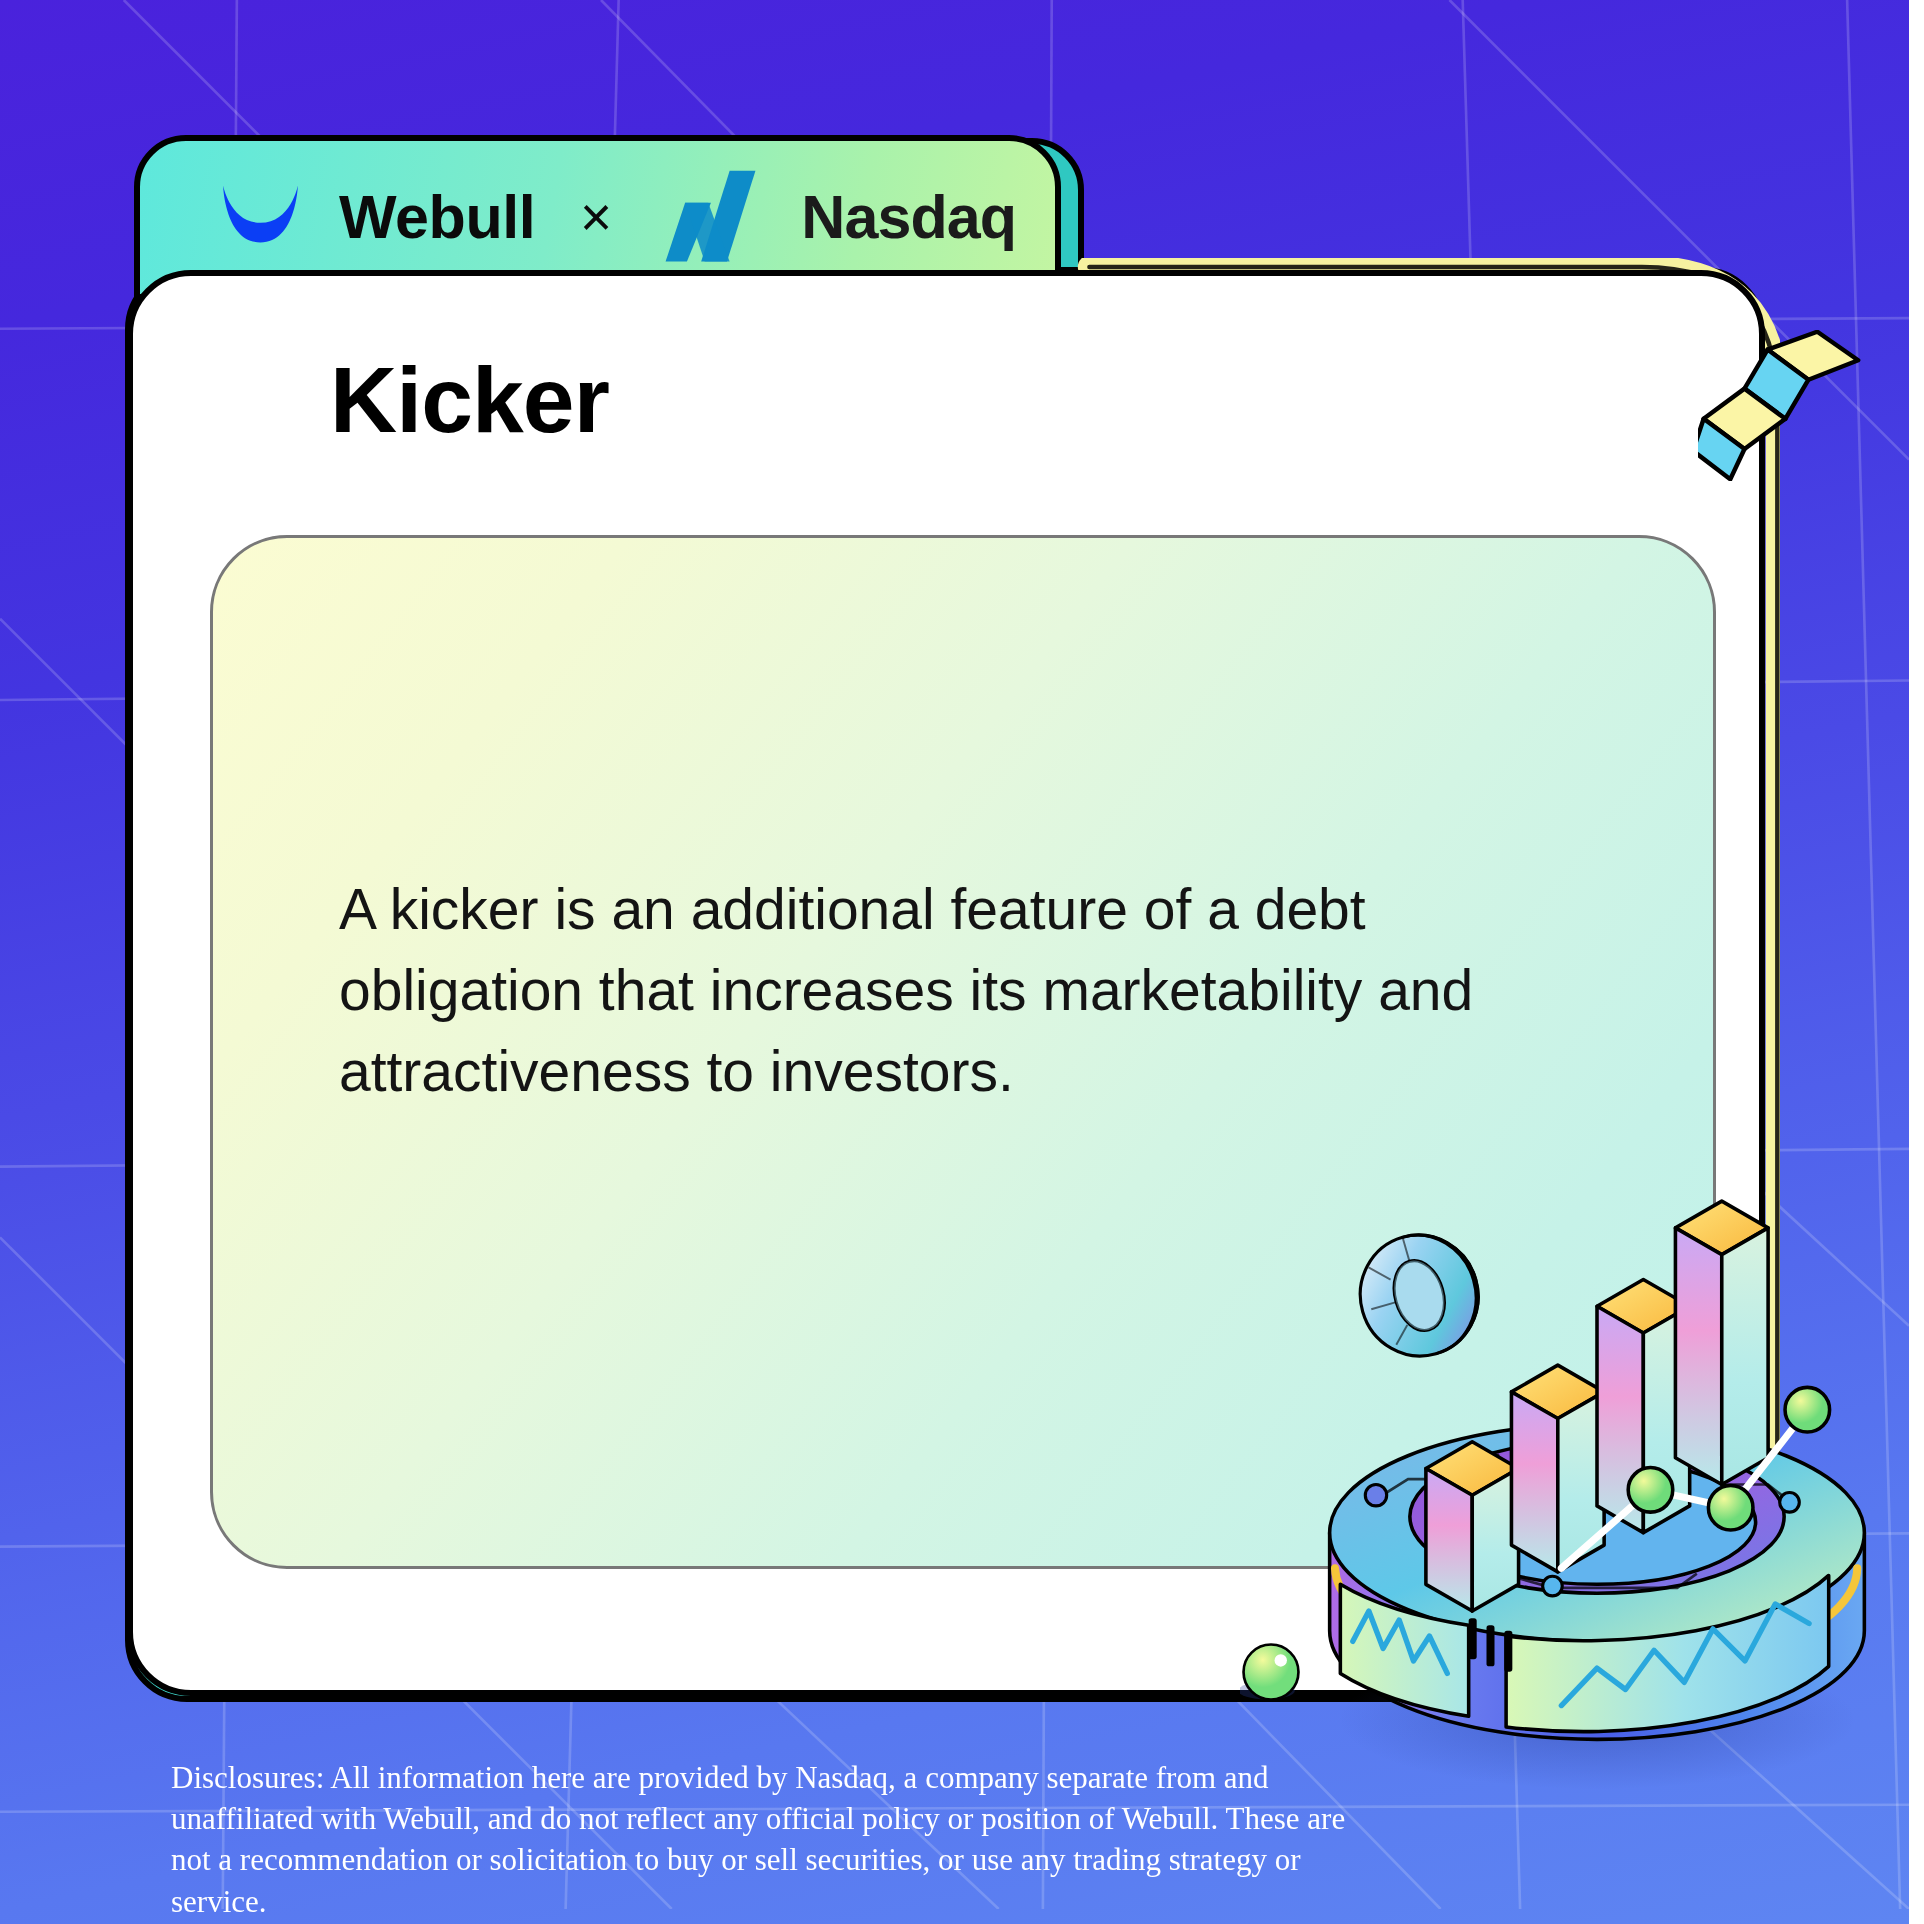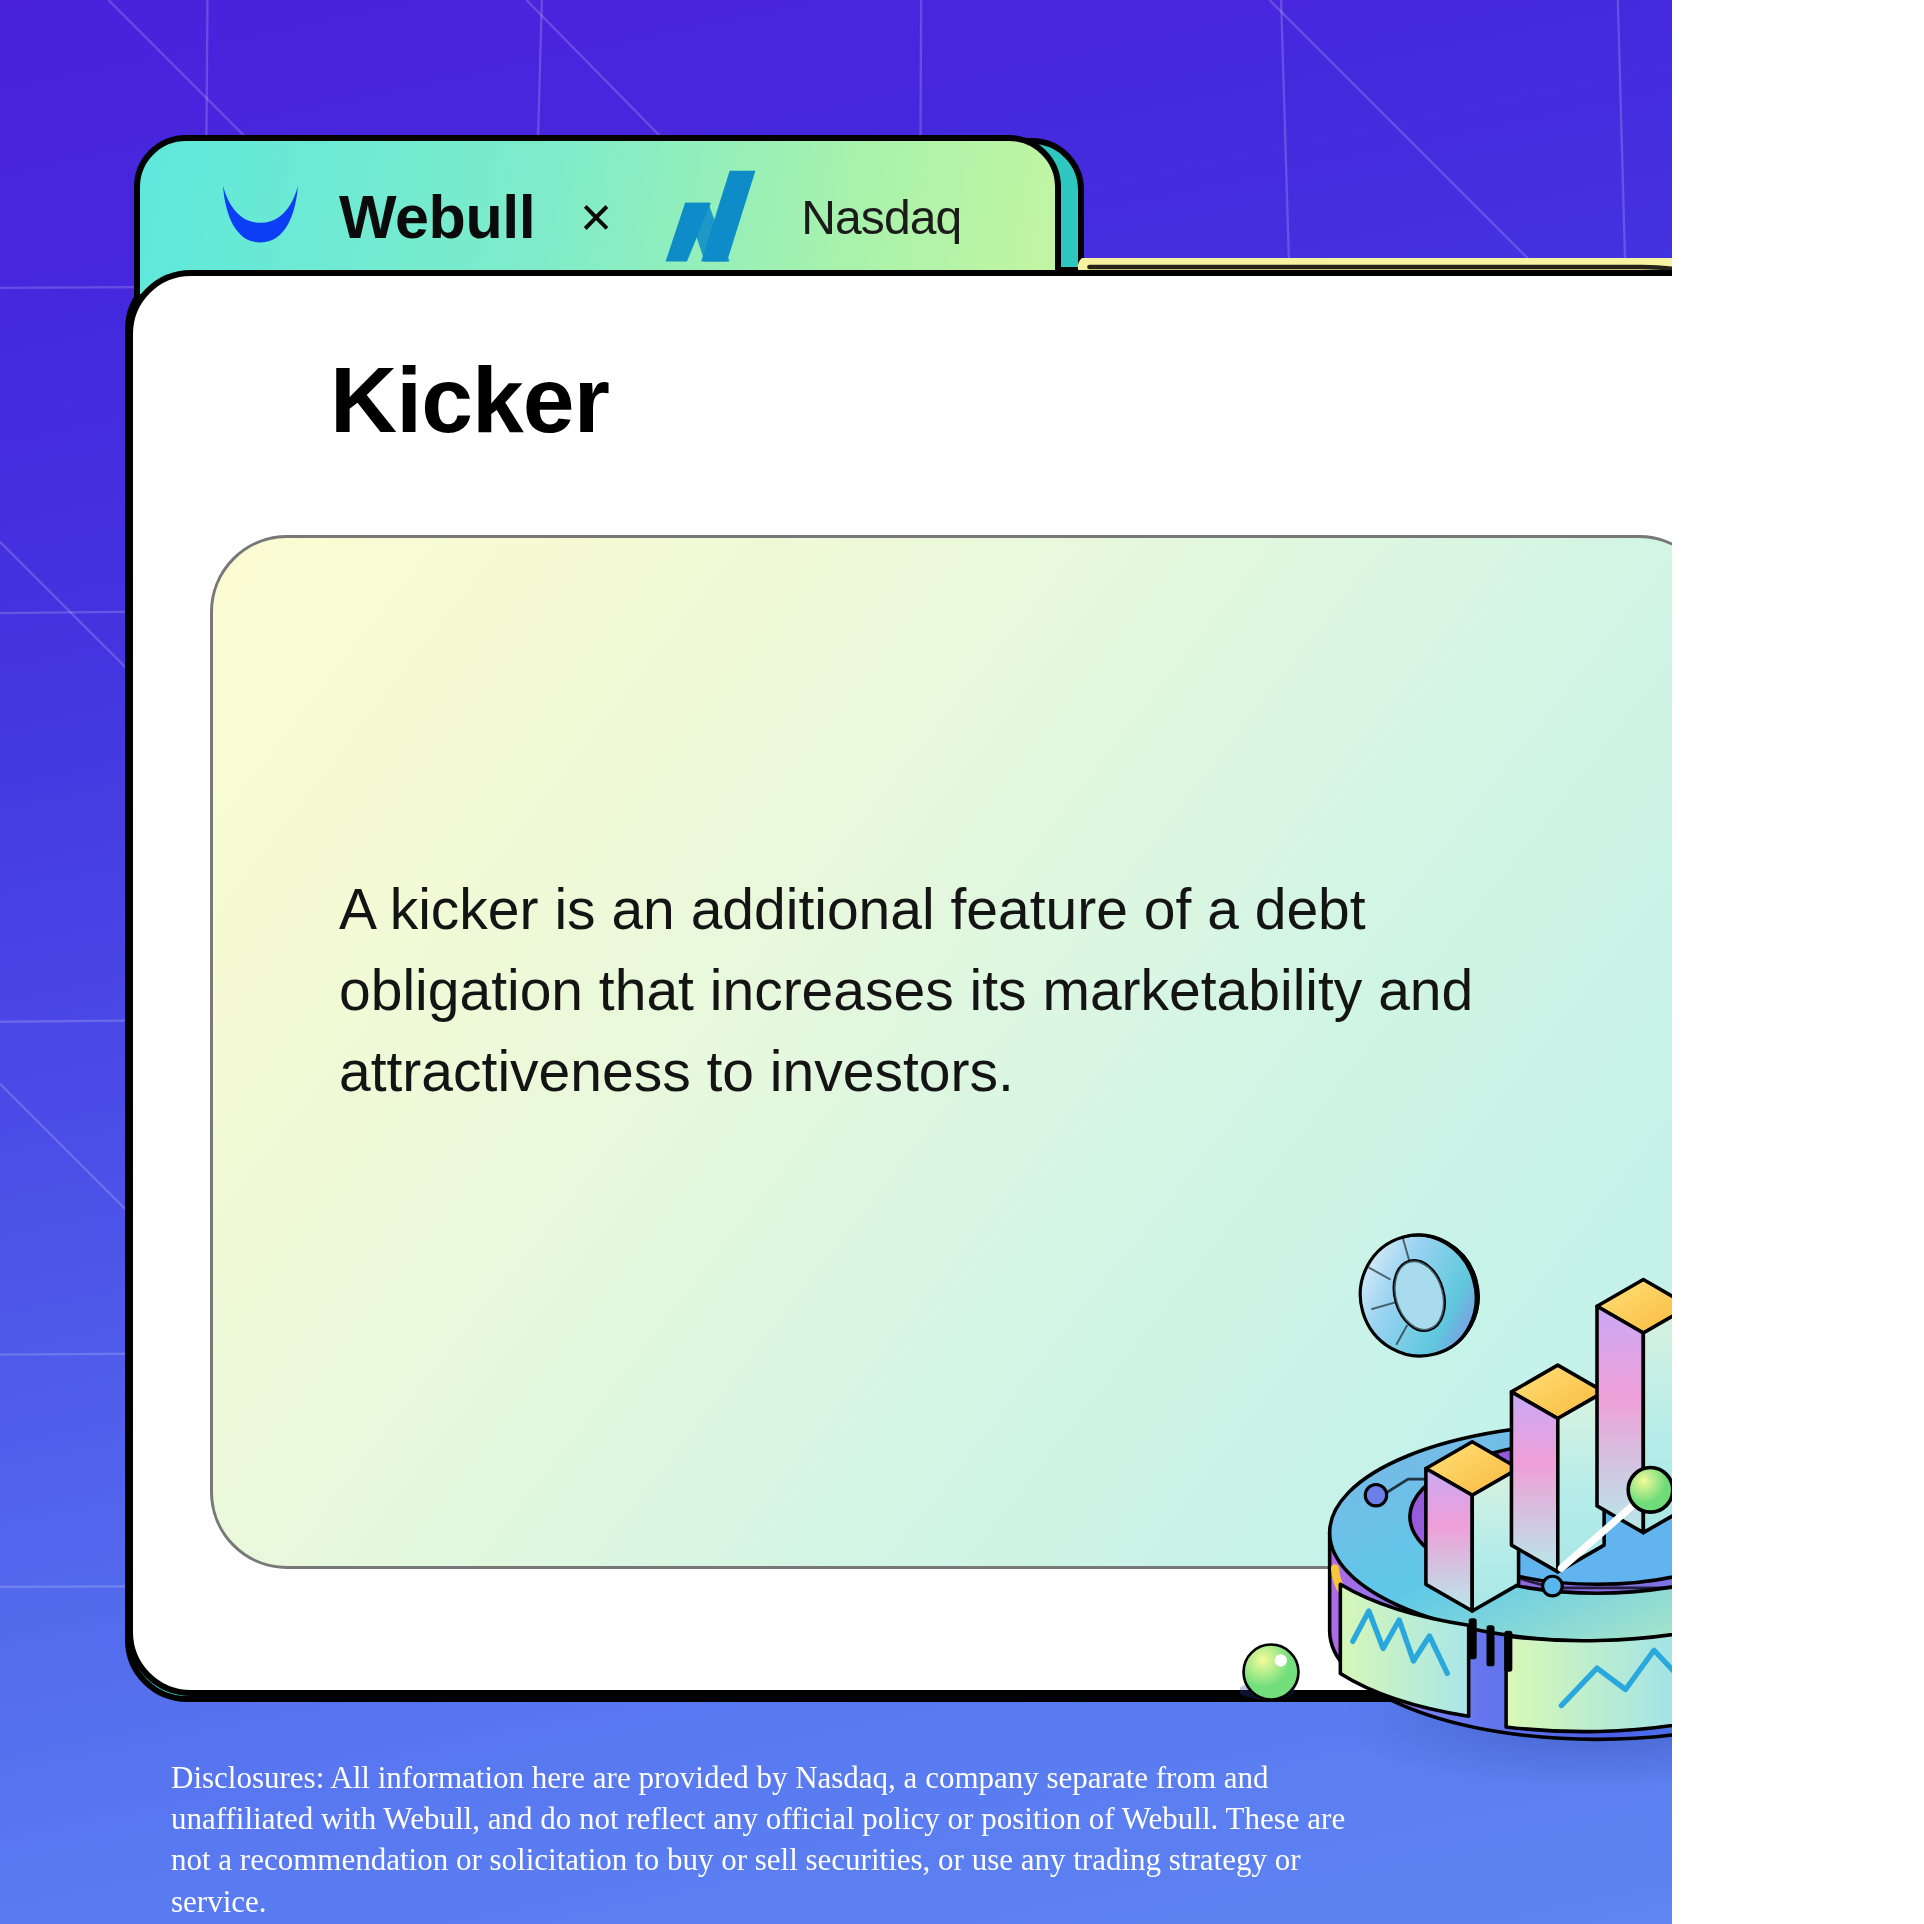--- a/index.html
+++ b/index.html
@@ -8,21 +8,21 @@
   html, body {
     width: 1925px;
     height: 1925px;
     overflow: hidden;
     font-family: "Liberation Sans", "DejaVu Sans", sans-serif;
   }
 
   
   #stage {
     position: relative;
-    width: 1672px;
+    width: 1909px;
     height: 1925px;
     background: linear-gradient(168deg,
         #4a22dc 0%,
         #4528dd 14%,
         #4335e0 30%,
         #4a4ae6 48%,
         #5163ec 66%,
         #5878f0 82%,
         #5e85f2 100%);
     overflow: hidden;
@@ -84,22 +84,22 @@
   }
   .x-mark {
     font-size: 55px;
     font-weight: 400;
     color: #0b0b0b;
     line-height: 1;
     margin: 0 16px 0 10.7px;
   }
   .nq-mark { width: 105px; height: 98px; flex: 0 0 auto; display: block; }
   .nq-text {
-    font-size: 48px;
-    font-weight: 400;
+    font-size: 61px;
+    font-weight: 700;
     color: #1b1b1b;
     letter-spacing: -0.9px;
     line-height: 1;
   }
 
   
   .main-card {
     position: absolute;
     left: 127px;
     top: 270px;

